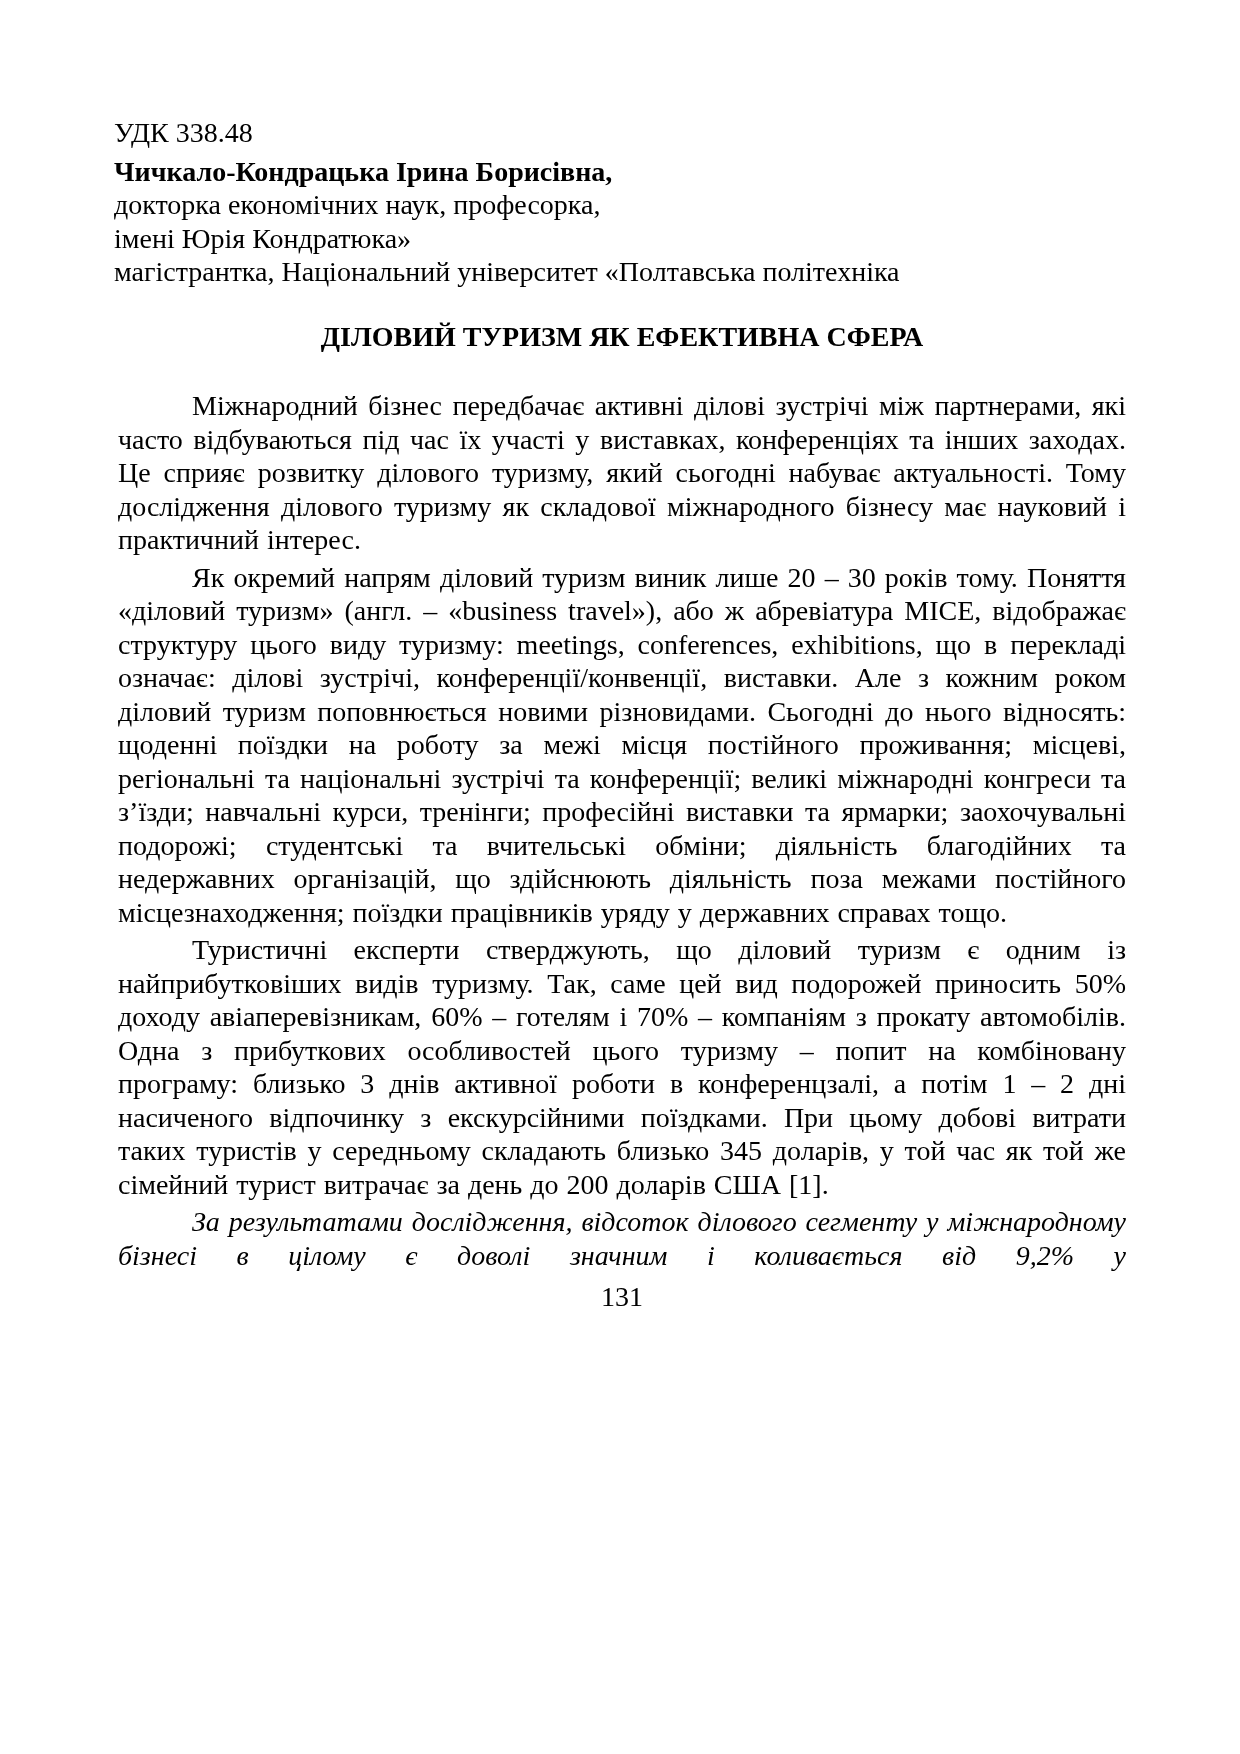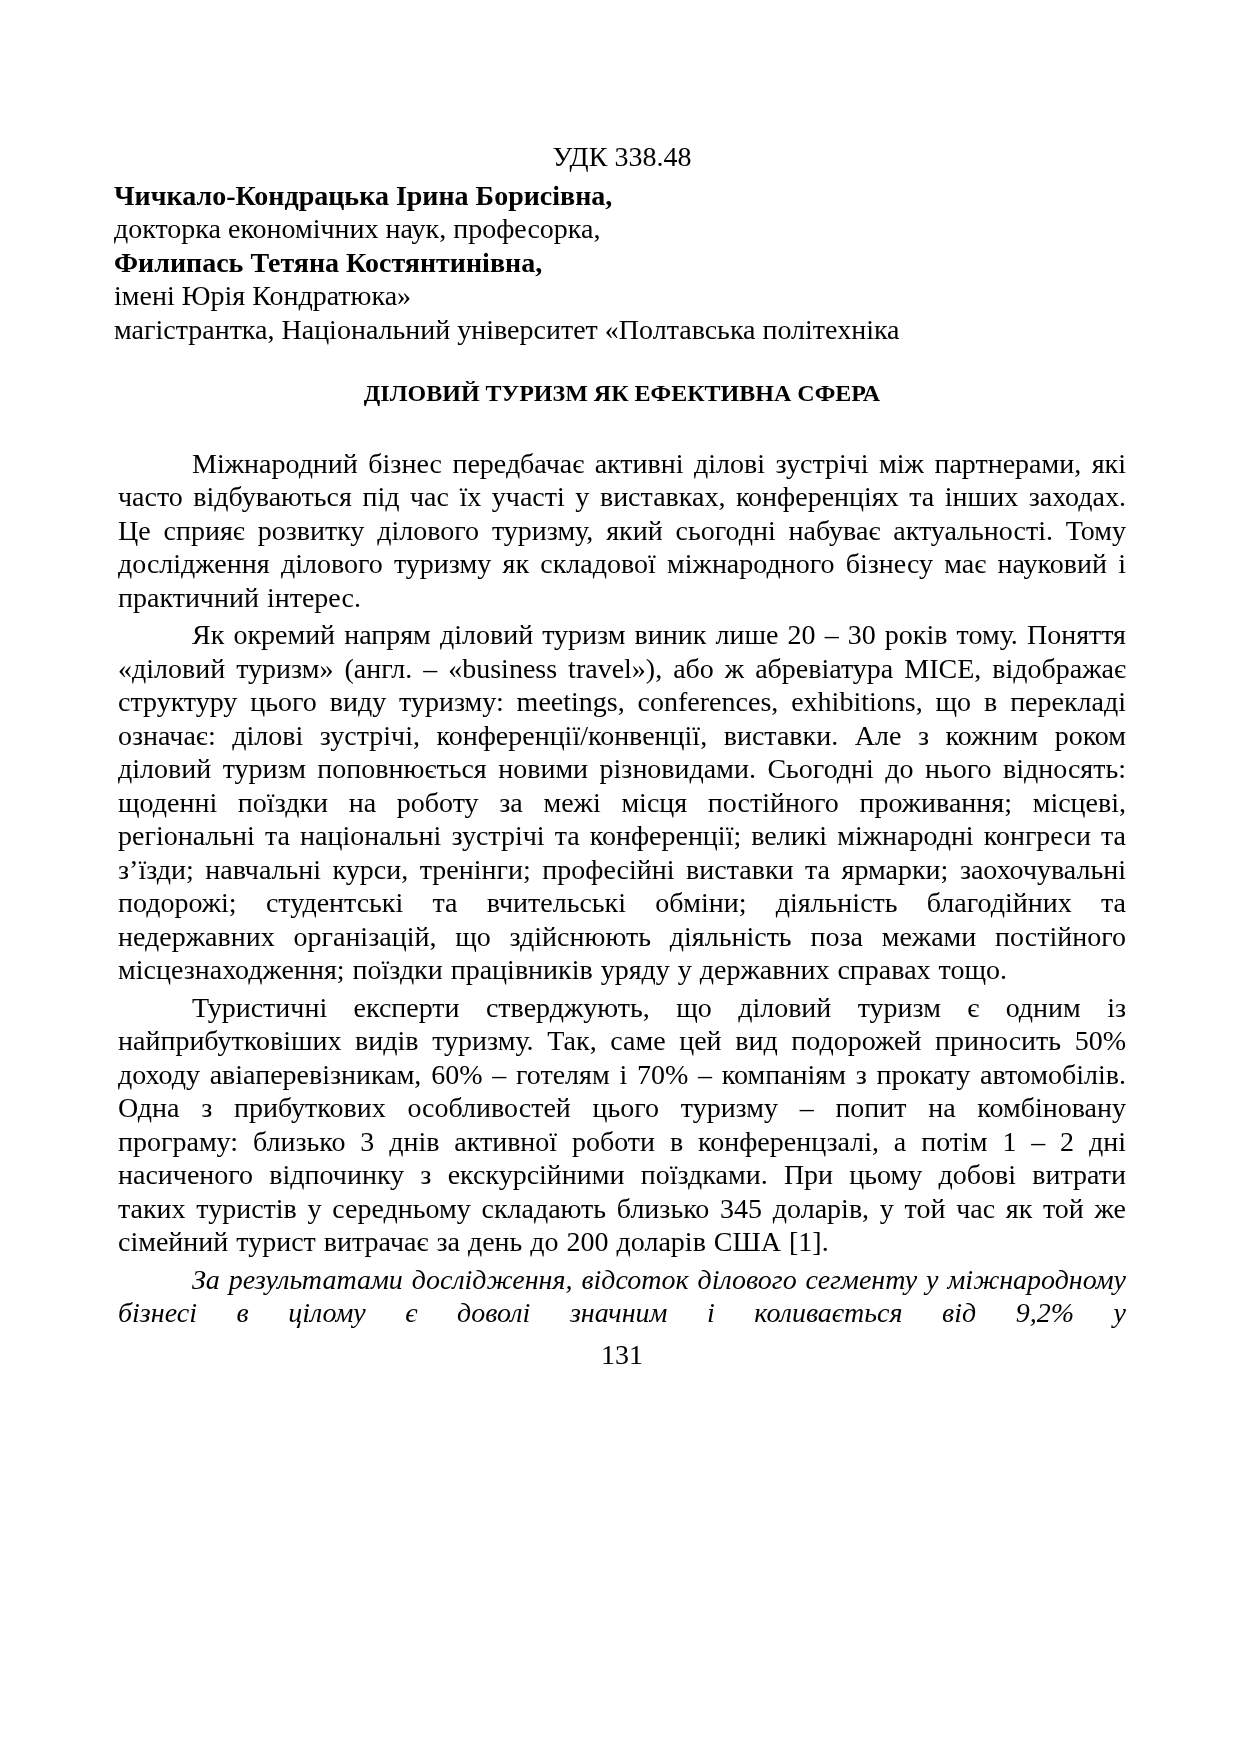--- a/index.html
+++ b/index.html
@@ -17,34 +17,33 @@
     box-sizing: border-box;
     width: 1240px;
     height: 1754px;
     padding: 116px 110px 0 114px;
     font-size: 28px;
     line-height: 33.5px;
     background: #ffffff;
     overflow: hidden;
   }
   .udc {
-    text-align: center;
+    text-align: left;
     margin-bottom: 5px;
-    margin-top: 24px;
   }
   .byline {
     text-align: left;
   }
   .b-line { display: block; }
   .bold { font-weight: bold; }
   .title {
     margin: 31px 0 0 0;
     padding: 0;
     text-align: center;
-    font-size: 24px;
+    font-size: 28px;
     font-weight: bold;
     line-height: 33.5px;
   }
   .t-line { display: block; }
   .body-block {
     margin-top: 36px;
   }
   .body-block p {
     margin: 4px;
     padding: 0;
@@ -65,21 +64,20 @@
 </head>
 <body>
 
 <div class="page">
 
   <div class="udc">УДК 338.48</div>
 
   <div class="byline">
     <span class="b-line bold">Чичкало-Кондрацька Ірина Борисівна,</span>
     <span class="b-line">докторка економічних наук, професорка,</span>
-    <span class="b-line bold">Филипась Тетяна Костянтинівна,</span>
     <span class="b-line">імені Юрія Кондратюка»</span>
     <span class="b-line">магістрантка, Національний університет «Полтавська політехніка</span>
   </div>
 
   <h1 class="title">
     <span class="t-line">ДІЛОВИЙ ТУРИЗМ ЯК ЕФЕКТИВНА СФЕРА</span>
   </h1>
 
   <div class="body-block">
     <p>Міжнародний бізнес передбачає активні ділові зустрічі між партнерами, які часто відбуваються під час їх участі у виставках, конференціях та інших заходах. Це сприяє розвитку ділового туризму, який сьогодні набуває актуальності. Тому дослідження ділового туризму як складової міжнародного бізнесу має науковий і практичний інтерес.</p>

